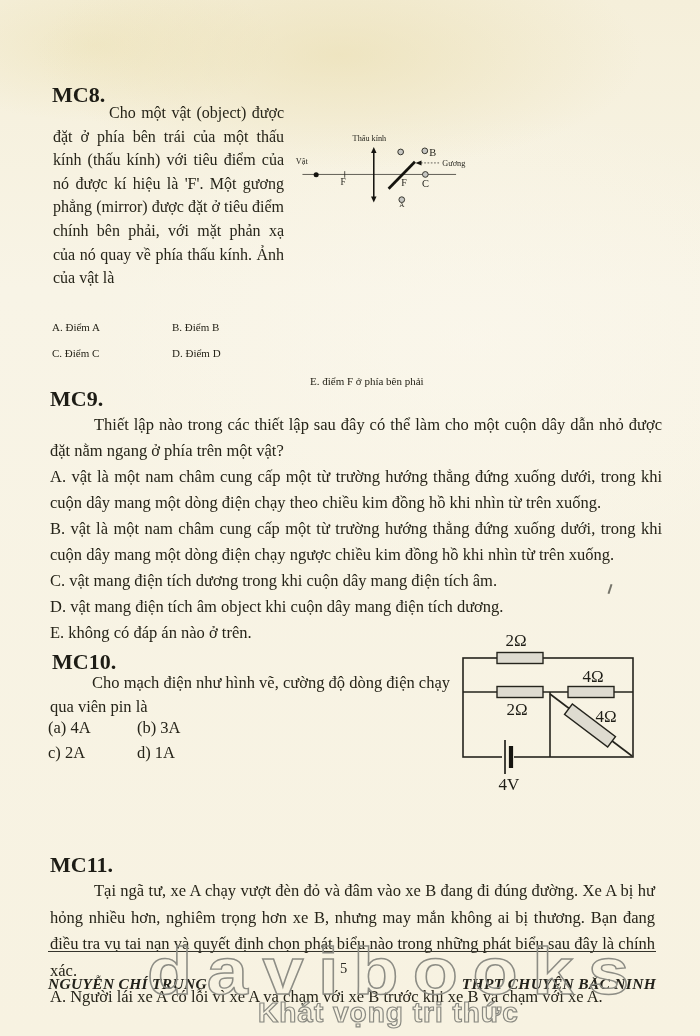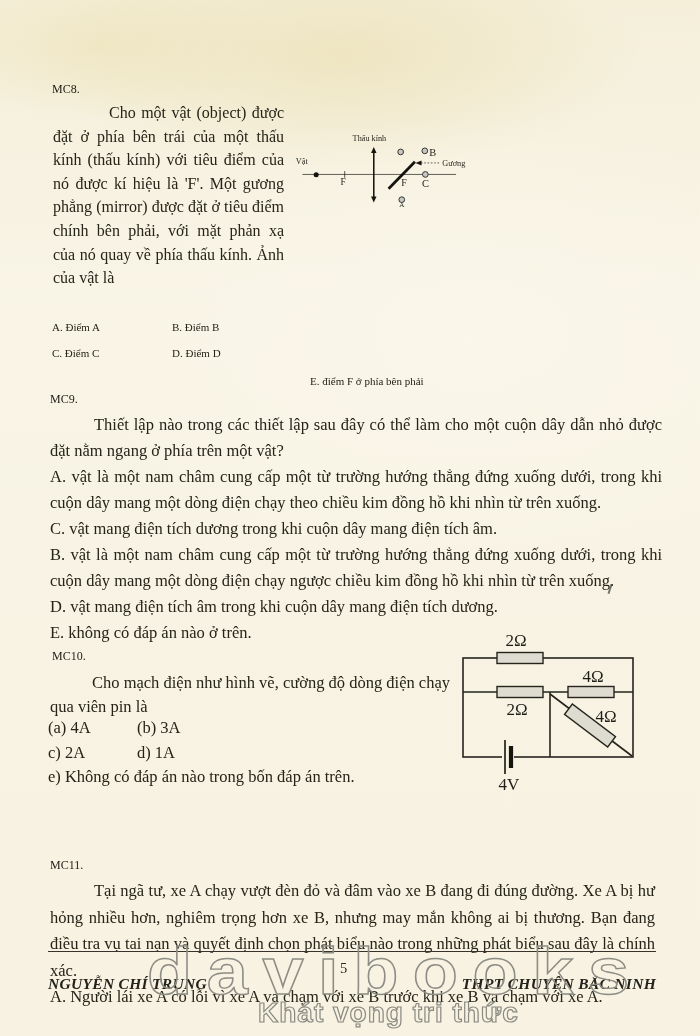--- a/index.html
+++ b/index.html
@@ -8,21 +8,21 @@
     position:relative;width:700px;height:1036px;overflow:hidden;
     background:
       radial-gradient(ellipse 420px 160px at 340px 55px, rgba(232,219,170,.55), rgba(232,219,170,0) 72%),
       radial-gradient(ellipse 260px 110px at 95px 45px, rgba(235,224,178,.5), rgba(235,224,178,0) 70%),
       radial-gradient(ellipse 520px 320px at 470px 340px, rgba(252,249,240,.45), rgba(252,249,240,0) 75%),
       linear-gradient(180deg,#f5efda 0%,#f8f4e6 28%,#f7f2e1 100%);
     font-family:"Liberation Serif", serif;
     color:#262419;
   }
   .abs{position:absolute;}
-  .qlabel{font-weight:normal;font-size:12px;color:#1d1c15;}
+  .qlabel{font-weight:bold;font-size:22px;color:#1d1c15;}
   .body-txt{font-size:16.5px;line-height:26px;text-align:justify;}
   .indent{text-indent:44px;}
   .opt-line{margin:0;}
   
   .mc8-col{left:53px;top:101px;width:231px;line-height:23.6px;font-size:16px;text-align:justify;text-indent:56px;}
   .mc8-opt{font-size:11px;text-align:center;}
   
   .mc10-opt{font-size:16.5px;}
   
   .rule{left:48px;top:951px;width:608px;border-top:1.7px solid #35342c;height:0;}
@@ -79,33 +79,32 @@
       <text x="521" y="234" font-size="19">C</text>
       <circle cx="484" cy="257" r="5.2" fill="#c7c7c3" stroke="#35342c" stroke-width="1.8"></circle>
       <text x="484" y="271" font-size="13" text-anchor="middle">A</text>
     </g>
   </svg>
 
   <div class="abs" style="left:50px;top:386px;width:612px;">
     <div class="qlabel" style="line-height:26px;">MC9.</div>
     <p class="body-txt indent opt-line">Thiết lập nào trong các thiết lập sau đây có thể làm cho một cuộn dây dẫn nhỏ được đặt nằm ngang ở phía trên một vật?</p>
     <p class="body-txt opt-line">A. vật là một nam châm cung cấp một từ trường hướng thẳng đứng xuống dưới, trong khi cuộn dây mang một dòng điện chạy theo chiều kim đồng hồ khi nhìn từ trên xuống.</p>
+    <p class="body-txt opt-line">B. vật là một nam châm cung cấp một từ trường hướng thẳng đứng xuống dưới, trong khi cuộn dây mang một dòng điện chạy ngược chiều kim đồng hồ khi nhìn từ trên xuống.</p>
     <p class="body-txt opt-line">C. vật mang điện tích dương trong khi cuộn dây mang điện tích âm.</p>
-    <p class="body-txt opt-line">B. vật là một nam châm cung cấp một từ trường hướng thẳng đứng xuống dưới, trong khi cuộn dây mang một dòng điện chạy ngược chiều kim đồng hồ khi nhìn từ trên xuống.</p>
-    <p class="body-txt opt-line">D. vật mang điện tích âm trong khi cuộn dây mang điện tích dương.</p>
+    <p class="body-txt opt-line">D. vật mang điện tích âm object khi cuộn dây mang điện tích dương.</p>
     <p class="body-txt opt-line">E. không có đáp án nào ở trên.</p>
   </div>
 
   <div class="abs qlabel" style="left:52px;top:649px;">MC10.</div>
   <p class="abs opt-line" style="left:50px;top:671px;width:400px;font-size:16.5px;line-height:23.5px;text-align:justify;text-indent:42px;">Cho mạch điện như hình vẽ, cường độ dòng điện chạy qua viên pin là</p>
   <span class="abs mc10-opt" style="left:48px;top:718px;">(a) 4A</span>
   <span class="abs mc10-opt" style="left:137px;top:718px;">(b) 3A</span>
   <span class="abs mc10-opt" style="left:48px;top:743px;">c) 2A</span>
   <span class="abs mc10-opt" style="left:137px;top:743px;">d) 1A</span>
-  <span class="abs mc10-opt" style="left:48px;top:767px;">e) Không có đáp án nào trong bốn đáp án trên.</span>
 
   <svg class="abs" style="left:440px;top:625px;" width="250" height="180" viewBox="440 625 250 180">
 
     <rect x="463" y="658" width="170" height="99" fill="none" stroke="#25241d" stroke-width="1.6"></rect>
 
     <line x1="463" y1="692" x2="633" y2="692" stroke="#25241d" stroke-width="1.6"></line>
 
     <line x1="550" y1="692" x2="550" y2="757" stroke="#25241d" stroke-width="1.6"></line>
 
     <rect x="497" y="652.5" width="46" height="11" fill="#dedbd0" stroke="#25241d" stroke-width="1.4"></rect>

